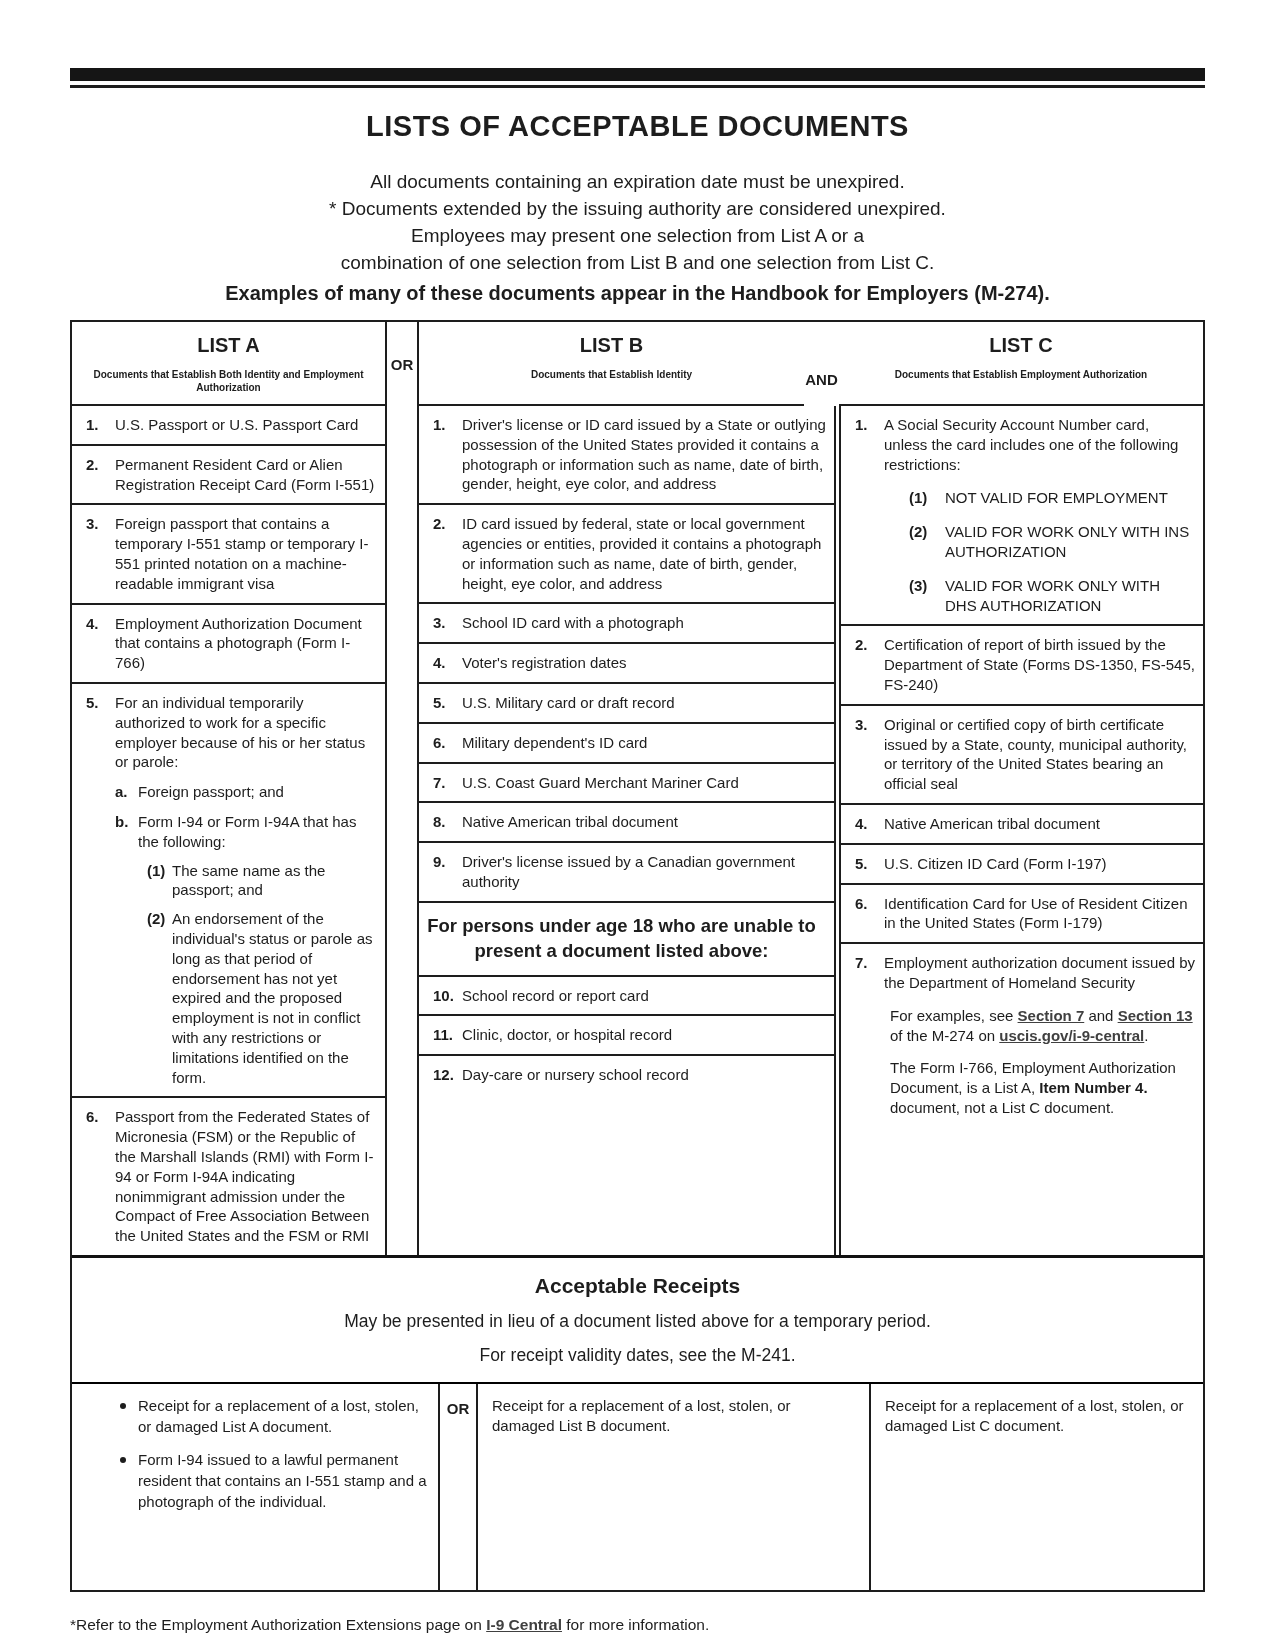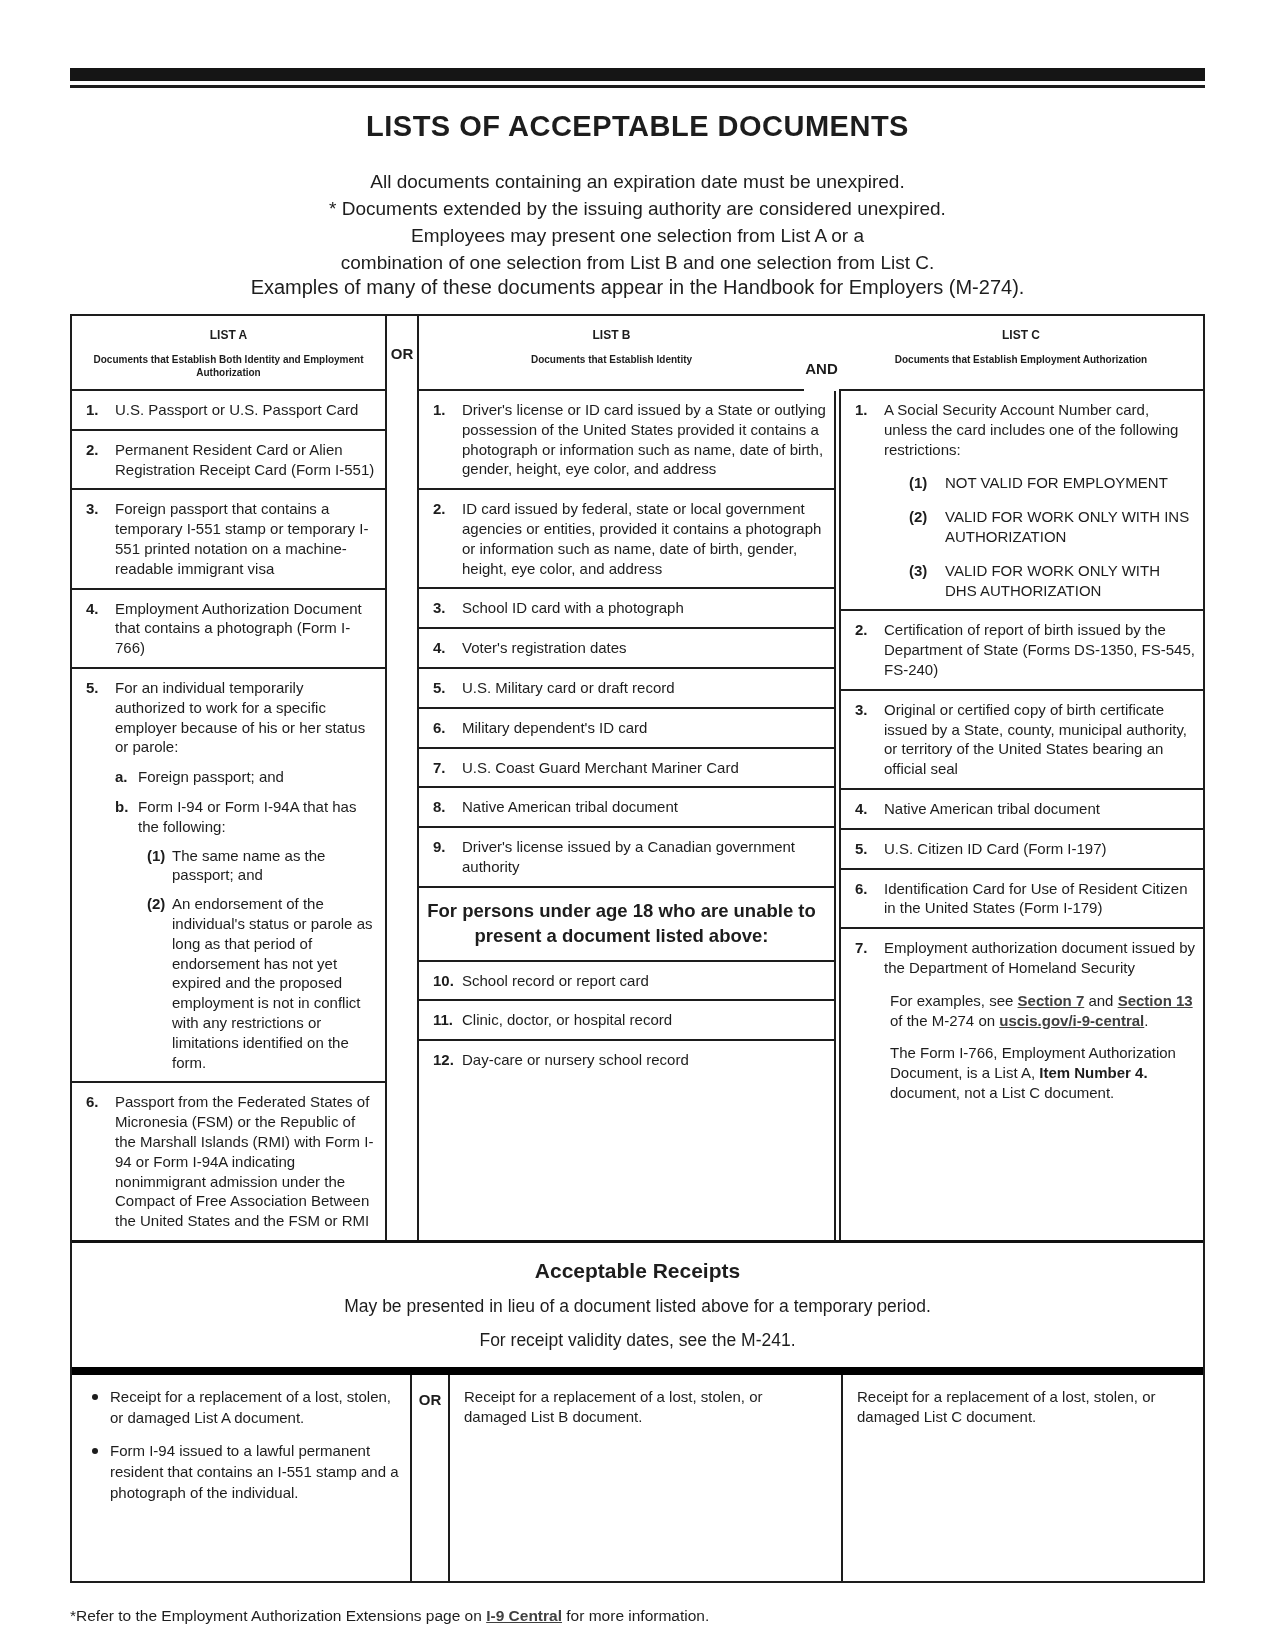--- a/index.html
+++ b/index.html
@@ -13,28 +13,28 @@
 
   
   .top-rules { padding-top: 68px; }
   .bar-thick { height: 13px; background: #151515; }
   .bar-thin  { height: 3px;  background: #1d1d1d; margin-top: 4px; }
 
   
   .page-title { margin-top: 22px; text-align: center; font-size: 29px; font-weight: bold; letter-spacing: 0.5px; }
   .sub-line { text-align: center; font-size: 19px; line-height: 27px; }
   .sub-block { margin-top: 25px; }
-  .handbook-note { text-align: center; font-size: 20px; font-weight: normal; }
+  .handbook-note { text-align: center; font-size: 20px; font-weight: bold; margin-top: 6px; }
 
   
   .doc-table { margin-top: 15px; border: 2px solid #1d1d1d; }
 
   .thead { display: grid; grid-template-columns: 315px 32px 385px 35px 1fr; }
   .th { text-align: center; padding: 12px 6px 10px; }
-  .th .list-title { font-size: 12px; font-weight: bold; }
+  .th .list-title { font-size: 20px; font-weight: bold; }
   .th .list-sub   { font-size: 10px; font-weight: bold; margin-top: 12px; line-height: 1.25; }
   .th-a  { border-right: 2px solid #1d1d1d; border-bottom: 2px solid #1d1d1d; }
   .th-or { border-right: 2px solid #1d1d1d; display: flex; align-items: center; justify-content: center; font-weight: bold; font-size: 15px; }
   .th-b  { border-bottom: 2px solid #1d1d1d; }
   .th-and{ display: flex; align-items: center; justify-content: center; font-weight: bold; font-size: 15px; padding-top: 30px; }
   .th-c  { border-bottom: 2px solid #1d1d1d; }
 
   .tbody { display: grid; grid-template-columns: 315px 32px 417px 3px 1fr; min-height: 772px; }
   .col { display: flex; flex-direction: column; }
   .col-a  { border-right: 2px solid #1d1d1d; }
@@ -54,25 +54,25 @@
   .csub { position: relative; padding-left: 36px; margin-left: 25px; margin-top: 14px; }
   .csub > .inum { left: 0; }
   .cpara { margin-top: 13px; margin-left: 6px; }
 
   .minor-header { font-size: 18.5px; font-weight: bold; text-align: center; line-height: 1.35; padding: 11px 10px 11px 0; }
 
   a.doclink, .doclink { color: #404040; font-weight: bold; text-decoration: underline; cursor: pointer; }
   .bold { font-weight: bold; }
 
   
-  .receipts-head { border-top: 3px solid #111; border-bottom: 8px solid #000000; text-align: center; padding: 10px 0 16px; }
+  .receipts-head { border-top: 3px solid #111; border-bottom: 2px solid #000000; text-align: center; padding: 10px 0 16px; }
   .receipts-title { font-size: 21px; font-weight: bold; margin-top: 6px; }
   .receipts-line { font-size: 17.5px; margin-top: 13px; }
 
-  .receipts-body { display: grid; grid-template-columns: 340px 38px 393px 1fr; min-height: 206px; }
+  .receipts-body { display: grid; grid-template-columns: 340px 38px 393px 1fr; min-height: 206px; padding-left: 28px; }
   .r-a  { border-right: 2px solid #1d1d1d; padding: 12px 10px 10px 0; }
   .r-or { border-right: 2px solid #1d1d1d; font-weight: bold; font-size: 15px; display: flex; justify-content: center; align-items: flex-start; padding-top: 16px; }
   .r-b  { border-right: 2px solid #1d1d1d; padding: 12px 14px; font-size: 15px; line-height: 1.32; }
   .r-c  { padding: 12px 14px; font-size: 15px; line-height: 1.32; }
   .bullet { position: relative; padding-left: 38px; margin-bottom: 13px; font-size: 15px; line-height: 1.38; }
   .bdot { position: absolute; left: 20px; top: 7px; width: 6px; height: 6px; border-radius: 50%; background: #1d1d1d; }
 
   
   .footnote { margin-top: 24px; font-size: 15.5px; }
 </style>

